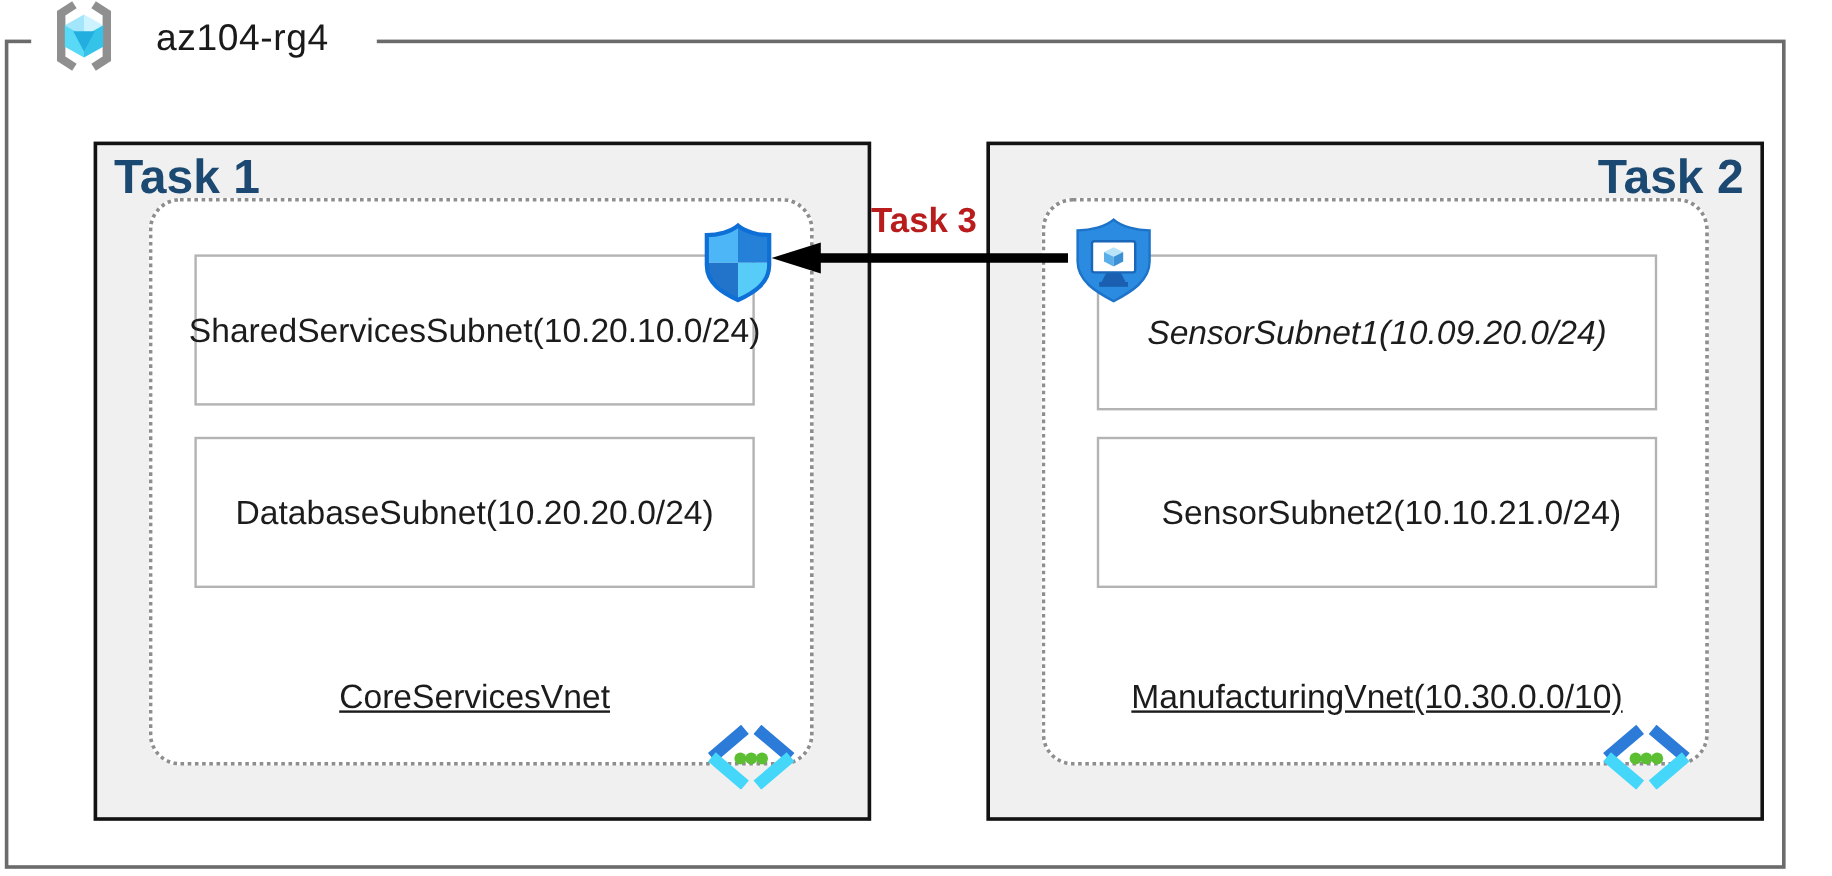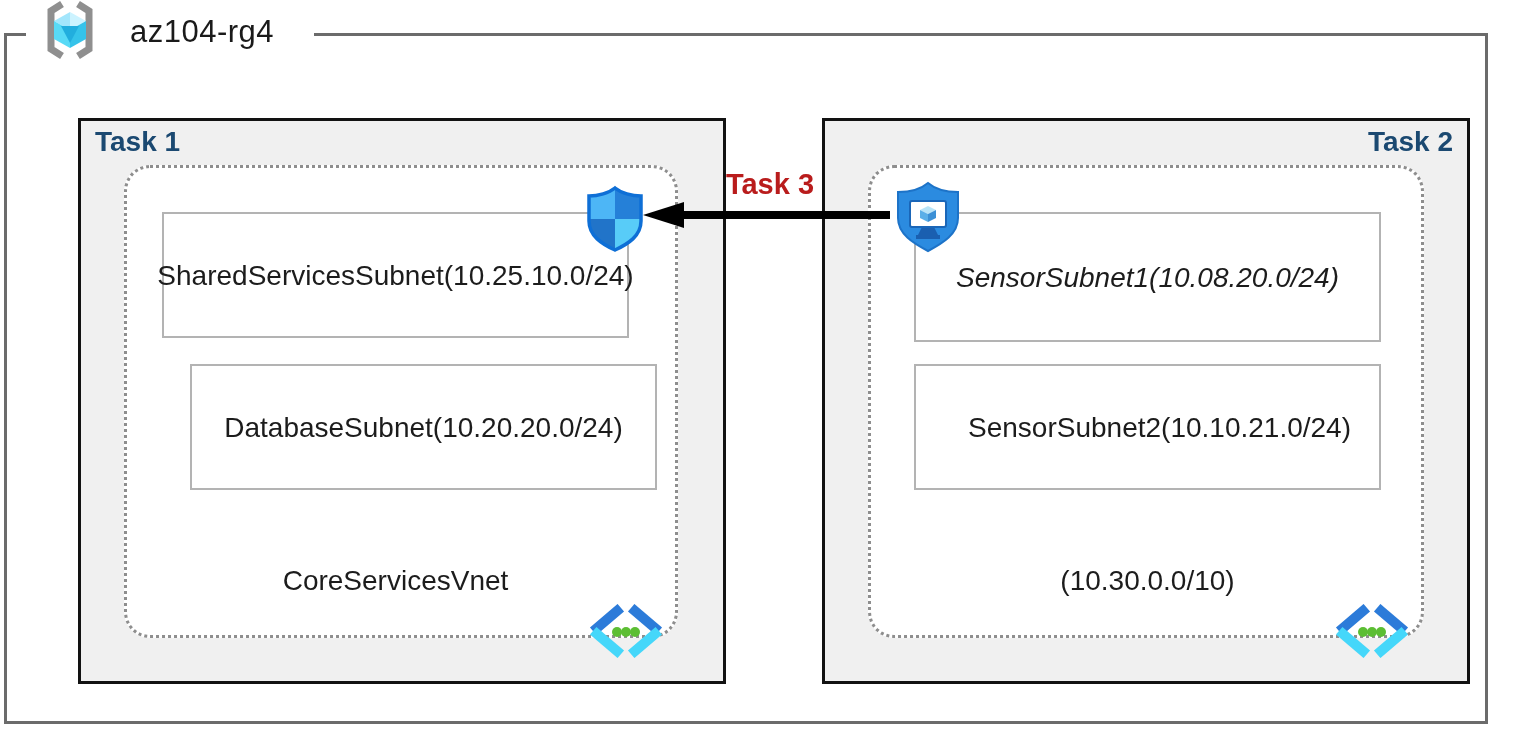--- a/index.html
+++ b/index.html
@@ -15,44 +15,44 @@
   .rg-header { position:absolute; left:26px; top:1px; height:62px; z-index:4;
                display:flex; align-items:center; gap:28px; background:#ffffff;
                padding:0 40px 0 12px; }
   .rg-label { font-size:31px; color:#1a1a1a; letter-spacing:0.5px; white-space:nowrap; }
 
   
   .task-box { position:absolute; top:118px; width:648px; height:566px;
               border:3px solid #121212; background:#f0f0f0; }
   .task-box.left  { left:78px; }
   .task-box.right { left:822px; }
-  .task-label { position:absolute; top:5px; font-size:28px; font-weight:bold; color:#1b4971; }
+  .task-label { position:absolute; top:5px; font-size:40px; font-weight:bold; color:#1b4971; }
   .task-label.tl { left:14px; }
   .task-label.tr { right:14px; }
 
   
   .vnet-box { position:absolute; top:165px; height:473px; border:3px dotted #8e8e8e;
               border-radius:26px; background:#ffffff; }
   .vnet-box.left  { left:124px;  width:554px; }
   .vnet-box.right { left:868px;  width:556px; }
 
   
   .subnet-box { position:absolute; width:467px; height:126px; background:#ffffff;
                 border:2px solid #b3b3b3; display:flex; flex-direction:row;
                 align-items:center; justify-content:center; text-align:center;
                 font-size:28px; line-height:39px; z-index:2; }
   .sub-l1 { left:162px; top:212px; }
-  .sub-l2 { left:162px; top:364px;margin-left:28px; }
+  .sub-l2 { left:162px; top:364px; }
   .sub-r1 { left:914px; top:212px; height:130px;font-style:italic; }
   .sub-r2 { left:914px; top:364px;padding-left:24px; }
 
   
   .vnet-label { position:absolute; width:467px; height:88px; display:flex; flex-direction:row;
                 align-items:center; justify-content:center; text-align:center;
-                font-size:28px; line-height:39px; z-index:2; }
+                font-size:28px; line-height:39px; z-index:2;text-decoration:underline; }
   .vl-left  { left:162px; top:536px; }
   .vl-right { left:914px; top:536px; }
 
   
   .icon-abs { position:absolute; z-index:5; line-height:0; }
   .nsg-pos     { left:585px;  top:185px; }
   .bastion-pos { left:894px;  top:181px; }
   .vneticon-l  { left:588px;  top:604px; }
   .vneticon-r  { left:1334px; top:604px; }
 
@@ -89,40 +89,41 @@
 
   <div class="task-box right">
     <div class="task-label tr">Task 2</div>
   </div>
 
   <div class="vnet-box left"></div>
   <div class="vnet-box right"></div>
 
   <div class="subnet-box sub-l1">
     <span>SharedServicesSubnet</span>
-    <span>(10.25.10.0/24)</span>
+    <span>(10.20.10.0/24)</span>
   </div>
   <div class="subnet-box sub-l2">
     <span>DatabaseSubnet</span>
     <span>(10.20.20.0/24)</span>
   </div>
 
   <div class="subnet-box sub-r1">
     <span>SensorSubnet1</span>
-    <span>(10.08.20.0/24)</span>
+    <span>(10.09.20.0/24)</span>
   </div>
   <div class="subnet-box sub-r2">
     <span>SensorSubnet2</span>
     <span>(10.10.21.0/24)</span>
   </div>
 
   <div class="vnet-label vl-left">
     <span>CoreServicesVnet</span>
   </div>
   <div class="vnet-label vl-right">
+    <span>ManufacturingVnet</span>
     <span>(10.30.0.0/10)</span>
   </div>
 
   <span class="icon-abs vneticon-l">
     <svg width="76" height="54" viewBox="0 0 76 54">
       <line x1="29" y1="7" x2="9" y2="24" stroke="#2c7bd9" stroke-width="10" stroke-linecap="square"></line>
       <line x1="9" y1="30" x2="29" y2="47" stroke="#45d7fa" stroke-width="10" stroke-linecap="square"></line>
       <line x1="47" y1="7" x2="67" y2="24" stroke="#2c7bd9" stroke-width="10" stroke-linecap="square"></line>
       <line x1="67" y1="30" x2="47" y2="47" stroke="#45d7fa" stroke-width="10" stroke-linecap="square"></line>
       <circle cx="29" cy="28" r="5" fill="#5cbe33"></circle>

